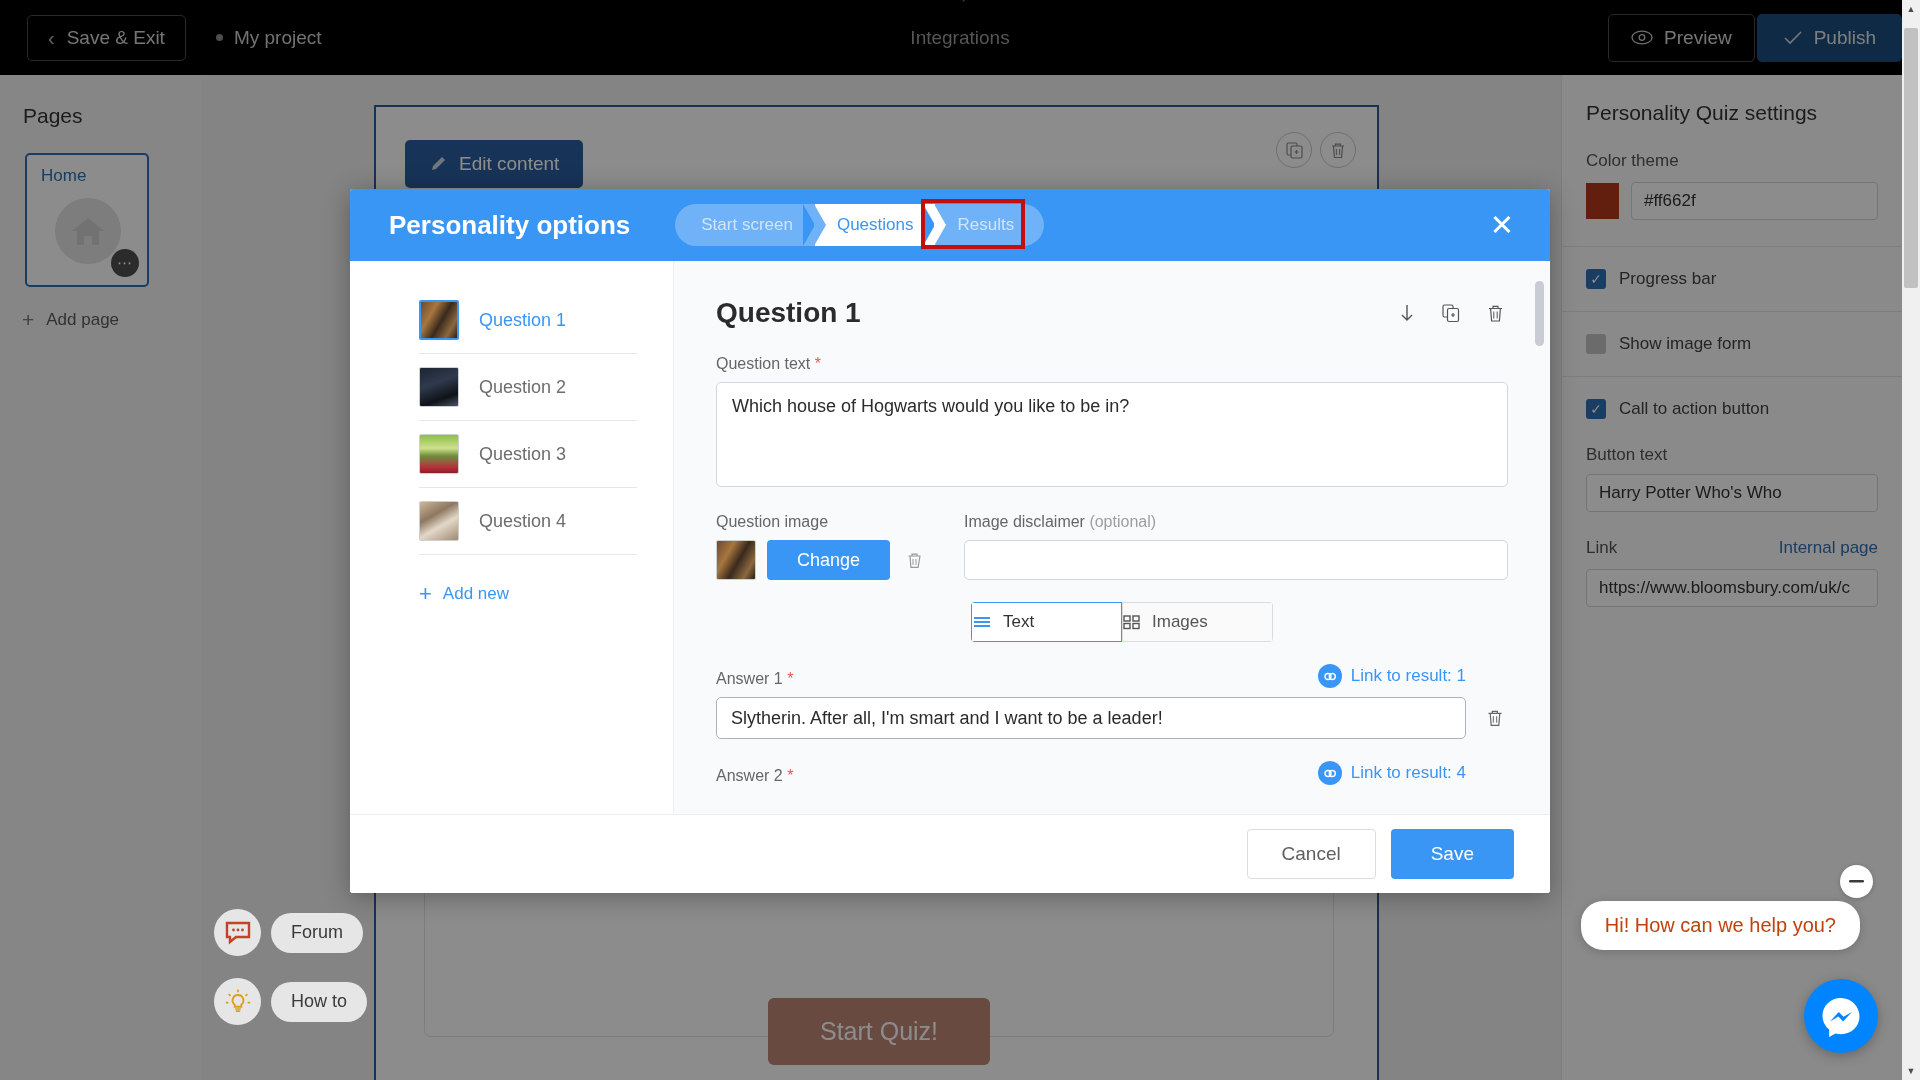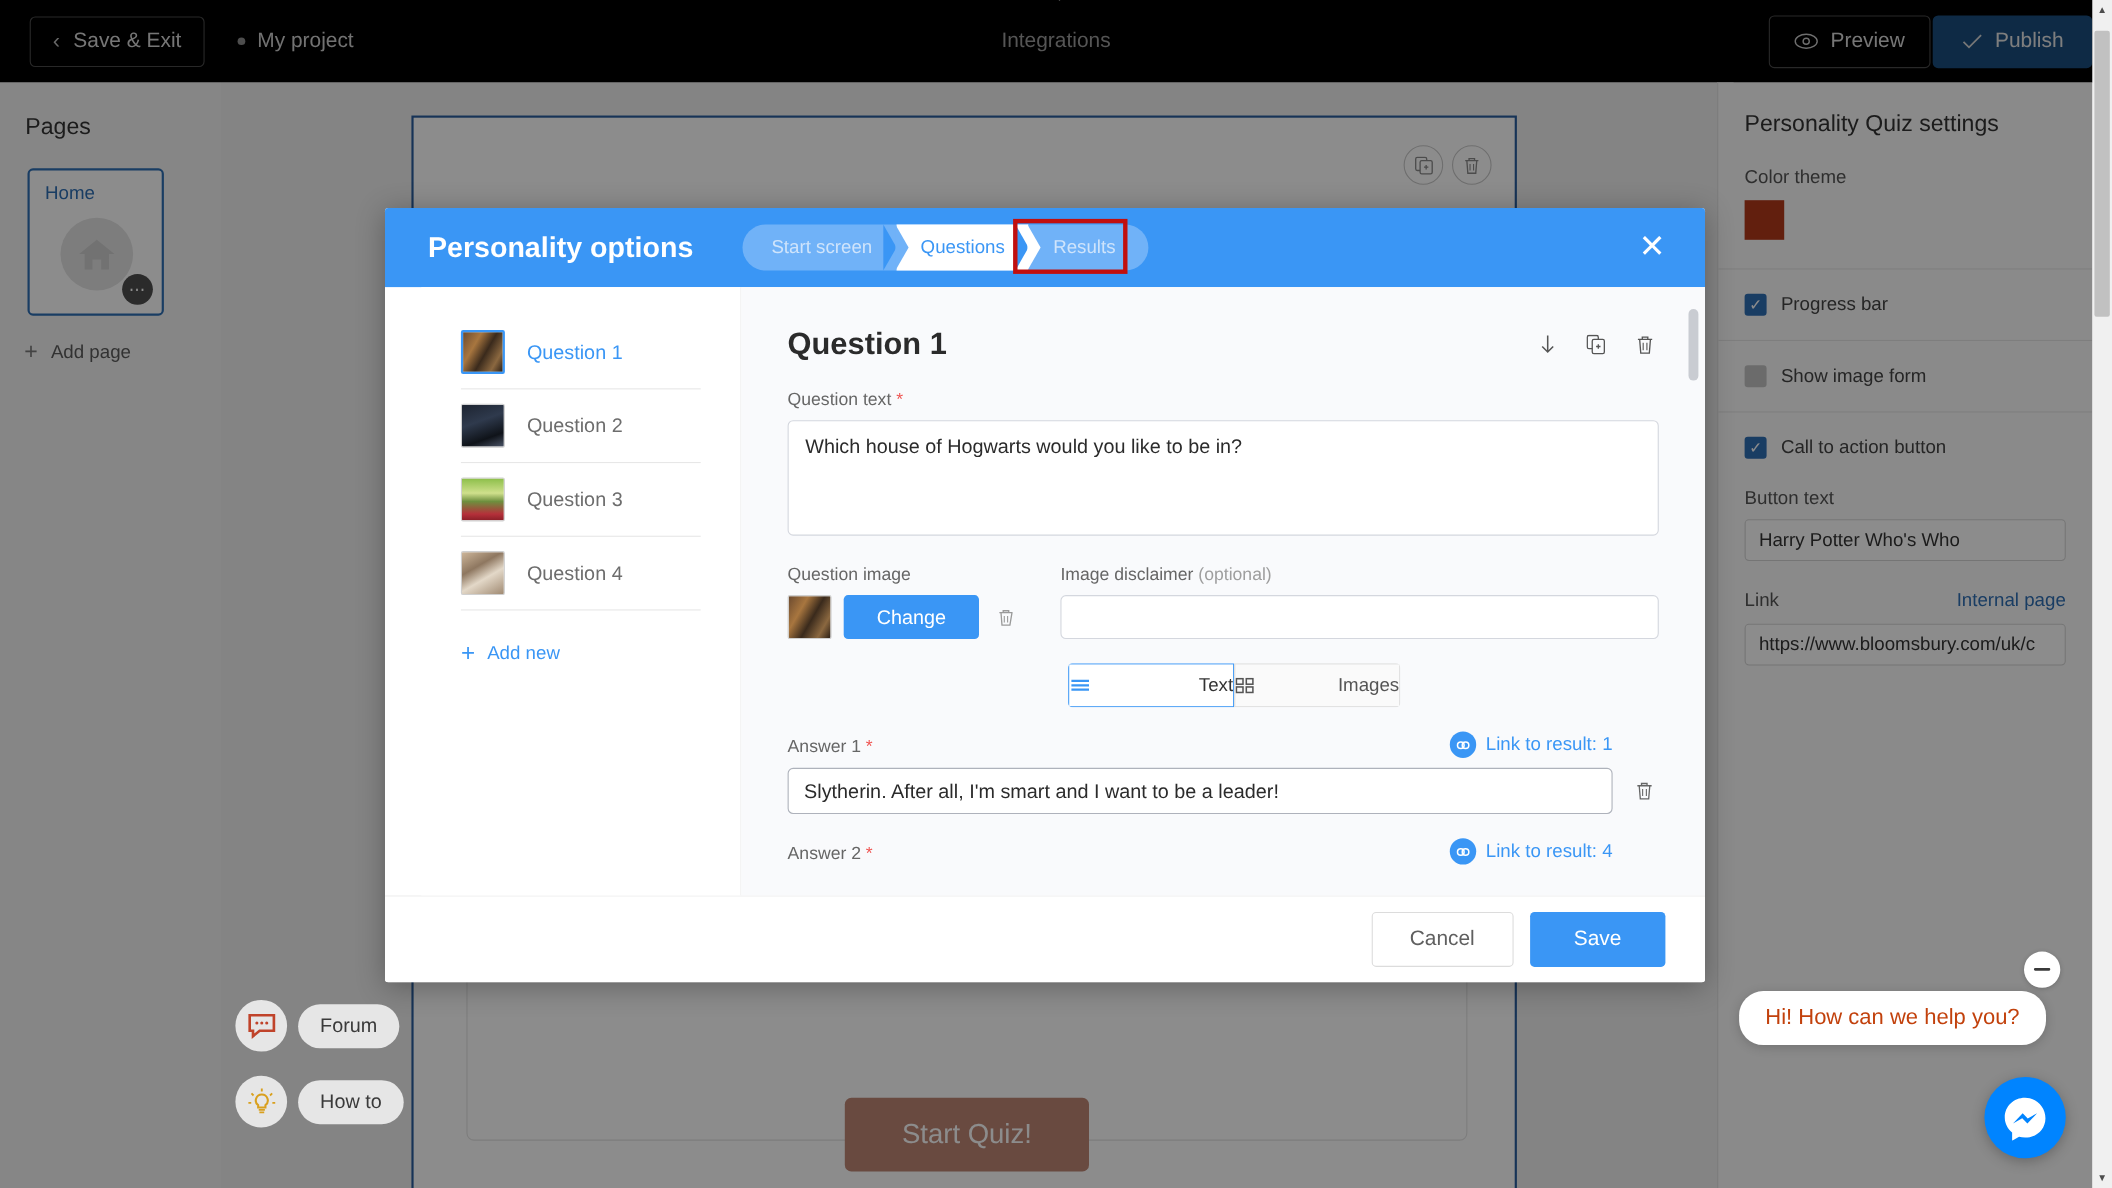--- a/index.html
+++ b/index.html
@@ -253,21 +253,21 @@
   .disc-input {
     margin-top: 9px; width: 100%; height: 40px; border: 1px solid #d4d7de;
     border-radius: 5px; background: #fff; padding: 0 13px; font-size: 17px;
     font-family: "Liberation Sans", sans-serif;
   }
   .mode-toggle {
     margin: 22px 0 0 255px; display: flex; width: 302px; height: 40px;
     border-radius: 4px; overflow: hidden;
   }
   .mode-btn {
-    flex: 1; display: flex; align-items: center; justify-content: space-between; gap: 11px;
+    flex: 1; display: flex; align-items: center; justify-content: flex-start; gap: 11px;
     font-size: 17px; color: #555; background: #fafafa; border: 1px solid #dcdcdc;
     cursor: pointer;
   }
   .mode-btn.active { background: #fff; color: #333; border: 1px solid #3a96f5; }
   .ans-head {
     display: flex; align-items: flex-end; justify-content: space-between;
     margin-top: 22px; padding-right: 42px;
   }
   .link-result {
     display: flex; align-items: center; gap: 9px; color: #3a96f5; font-size: 17px;
@@ -391,20 +391,26 @@
     <div class="page-dots">⋯</div>
   </div>
   <div class="add-page">
     <span class="plus-gray">+</span>
     <span>Add page</span>
   </div>
 </div>
 
 <div class="canvas">
   <div class="block-outer">
+    <button class="btn-edit-content">
+      <svg width="18" height="18" viewBox="0 0 18 18">
+        <path d="M3 15 L4 11 L13 2 L16 5 L7 14 Z" fill="#cfd9e6"></path>
+      </svg>
+      <span>Edit content</span>
+    </button>
     <div class="blk-icon-btn blk-copy">
       <svg width="17" height="17" viewBox="0 0 17 17">
         <rect x="1" y="1" width="10" height="12" fill="none" stroke="#8a8a8a" stroke-width="1.2" rx="1.5"></rect>
         <rect x="5" y="4" width="11" height="12" fill="#fff" stroke="#8a8a8a" stroke-width="1.2" rx="1.5"></rect>
         <path d="M10.5 8 v4 M8.5 10 h4" stroke="#8a8a8a" stroke-width="1.2"></path>
       </svg>
     </div>
     <div class="blk-icon-btn blk-del">
       <svg width="16" height="17" viewBox="0 0 16 17">
         <path d="M2 4 h12 M5.5 4 V2.2 h5 V4 M3.5 4 l0.9 11.5 h7.2 L12.5 4" fill="none" stroke="#8a8a8a" stroke-width="1.2"></path>
@@ -417,20 +423,21 @@
   </div>
 
 </div>
 
 <div class="right-panel">
   <div class="rp-title">Personality Quiz settings</div>
   <div class="rp-section">
     <div class="rp-label">Color theme</div>
     <div class="color-row">
       <div class="color-swatch"></div>
+      <input class="rp-input" value="#ff662f" style="">
     </div>
   </div>
   <div class="rp-divider"></div>
   <div class="rp-check-row">
     <span class="cbox">✓</span>
     <span class="rp-check-label">Progress bar</span>
   </div>
   <div class="rp-divider" style="margin-top:0"></div>
   <div class="rp-check-row">
     <span class="cbox off"></span>

